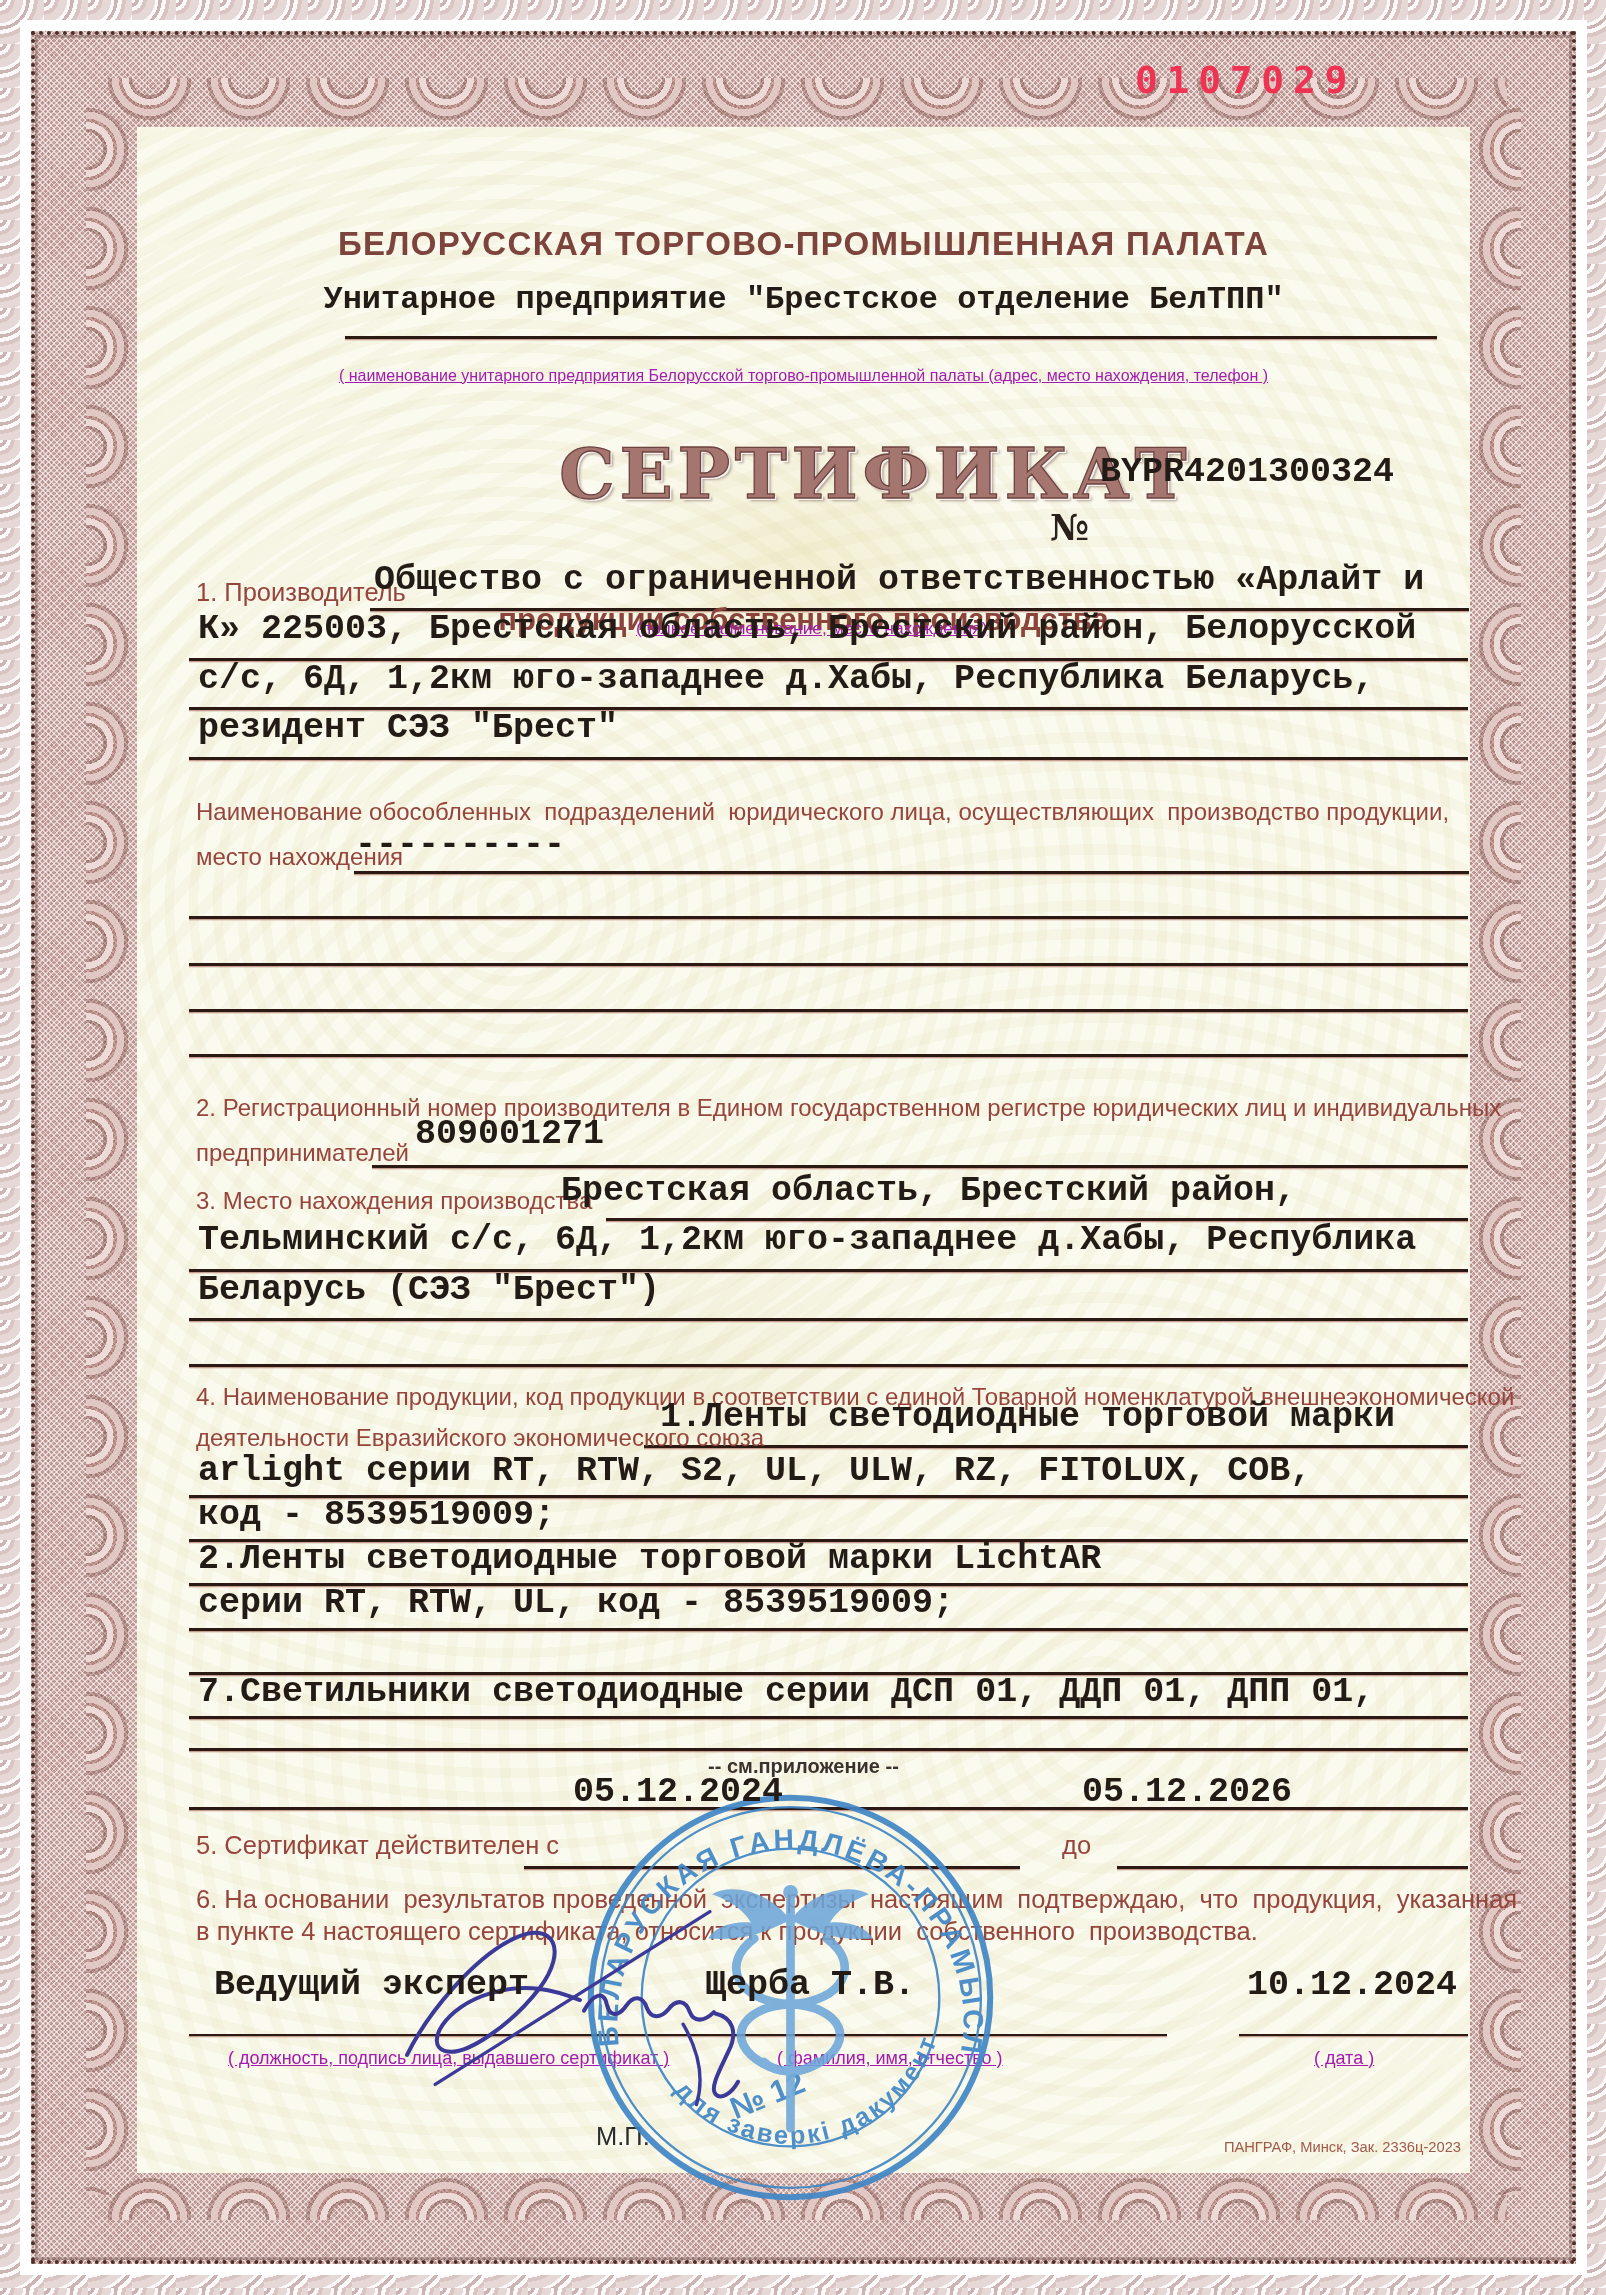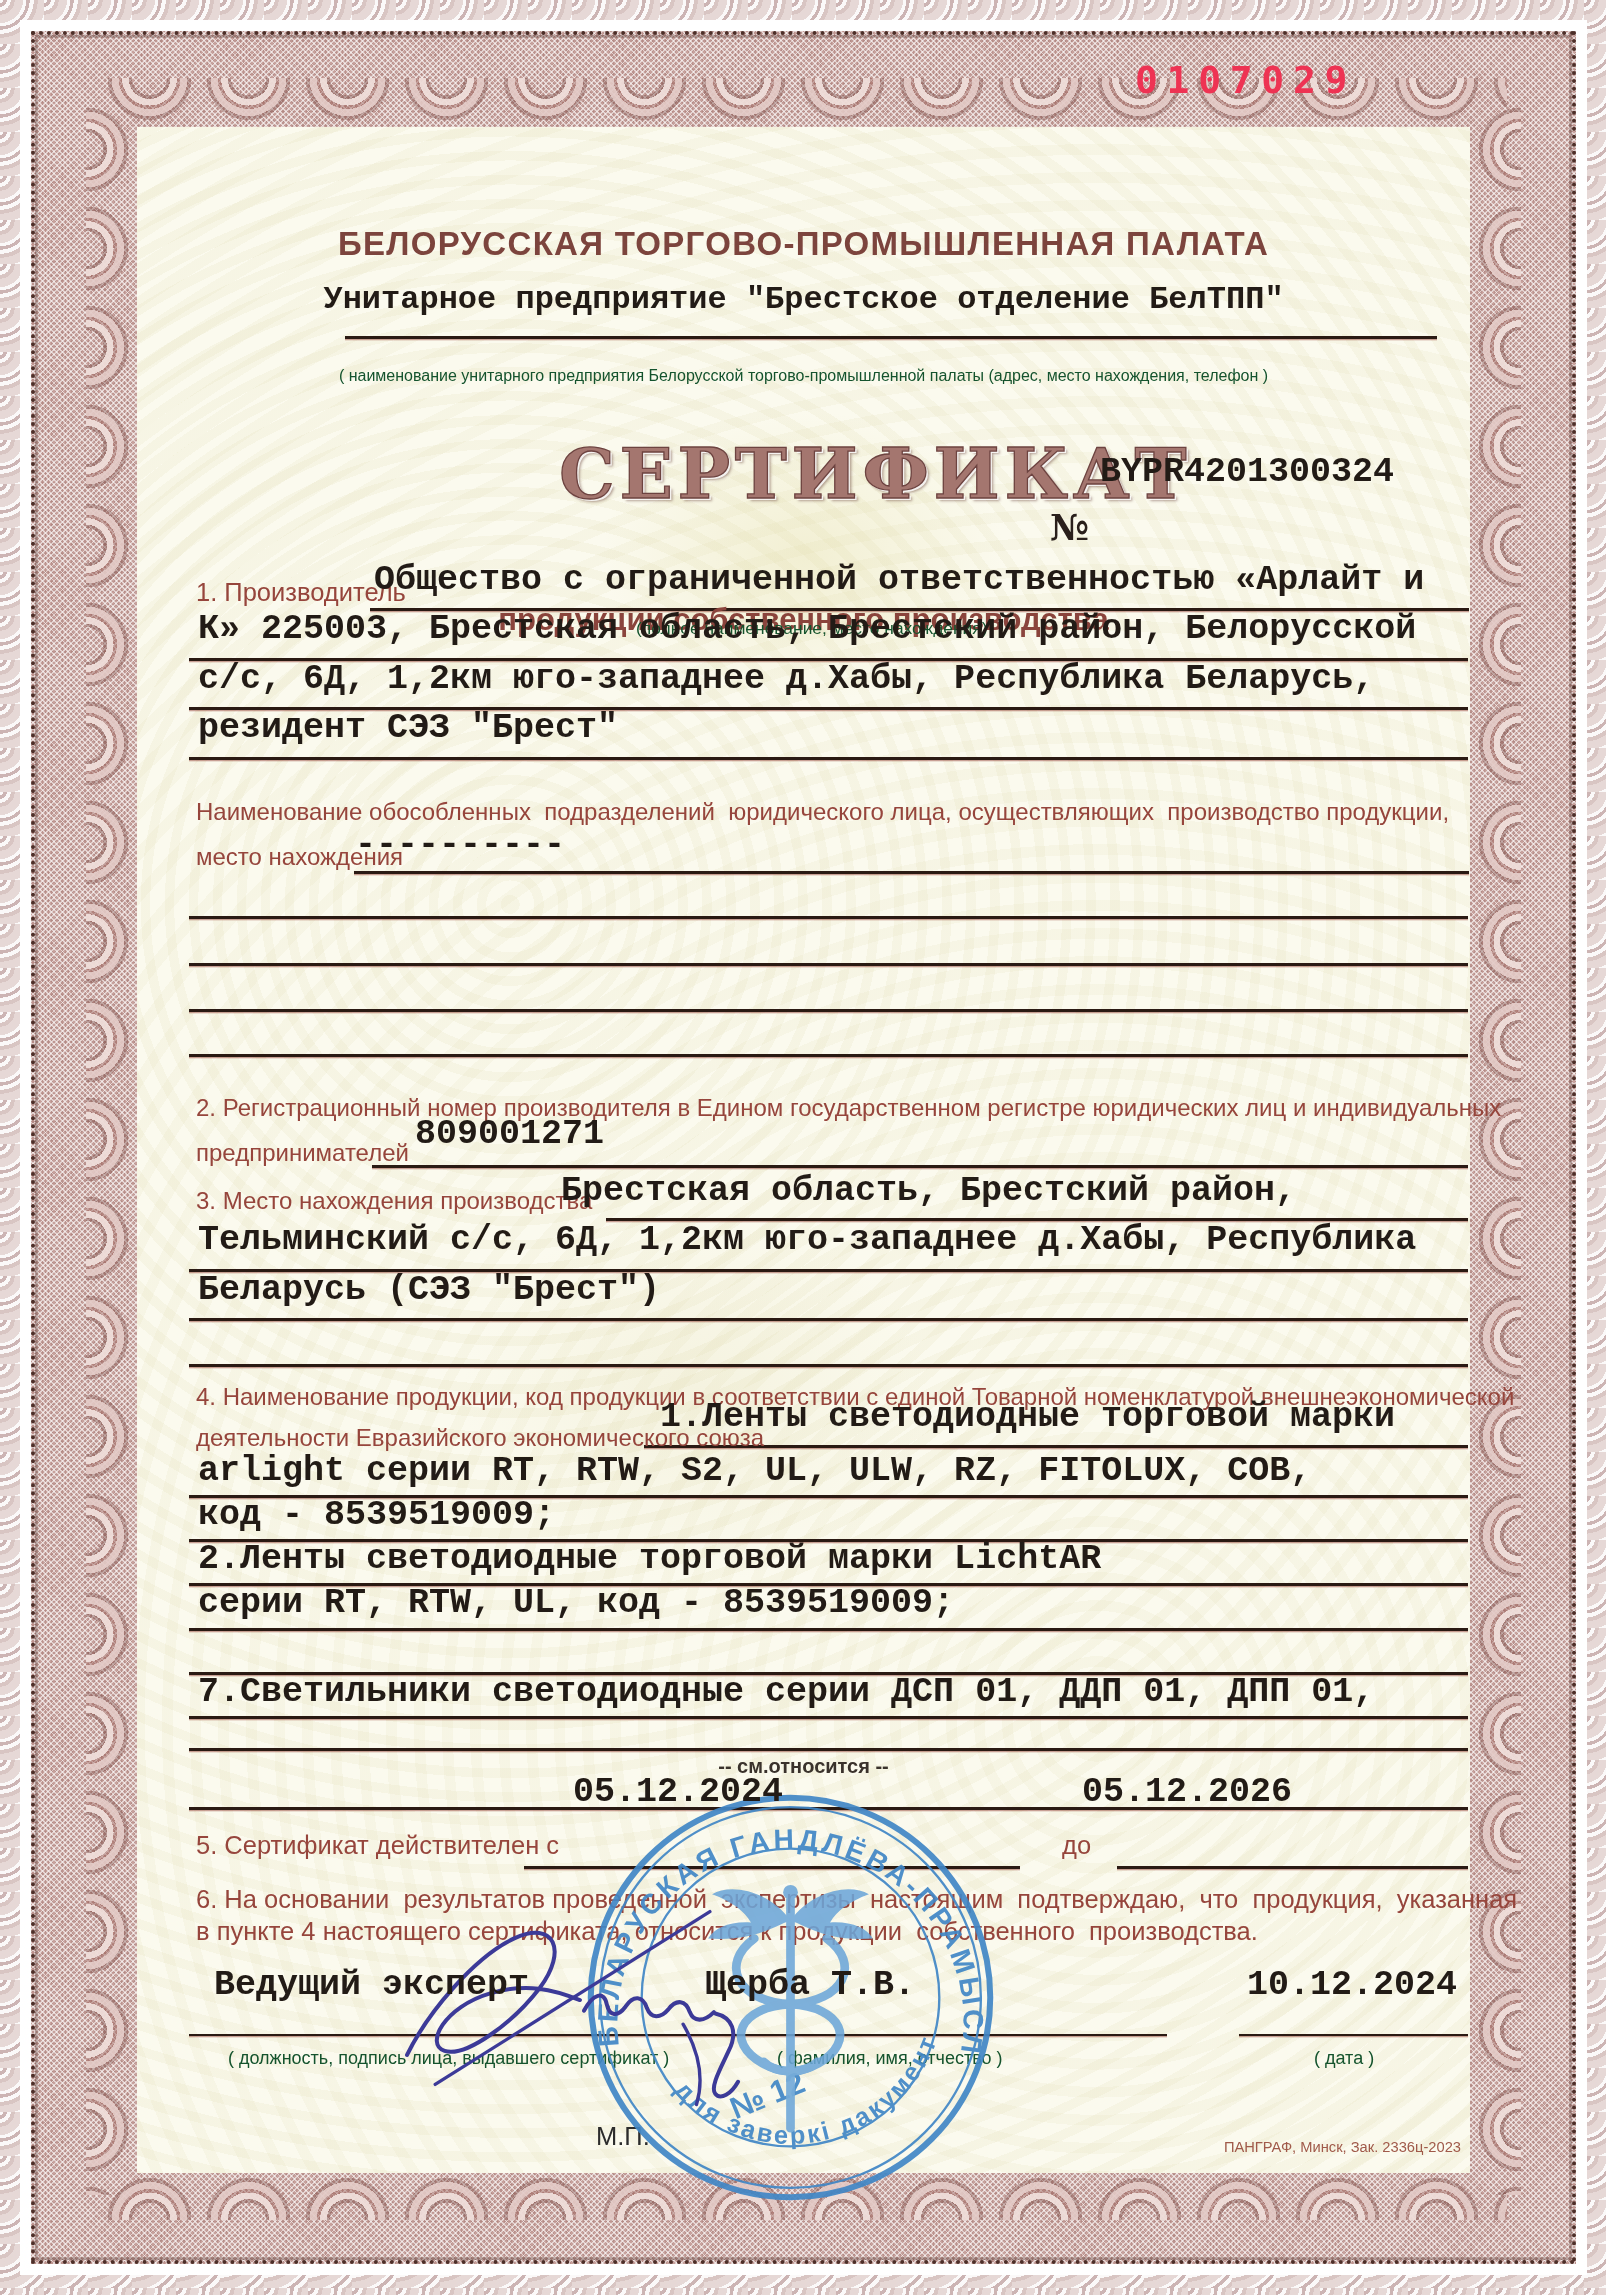--- a/index.html
+++ b/index.html
@@ -38,21 +38,21 @@
       radial-gradient(ellipse 335px 268px at 42% 62%, rgba(222,216,170,.22), transparent 70%),
       repeating-radial-gradient(circle at 28% 38%, rgba(221,216,172,.16) 0 9.4px, transparent 9.4px 24px),
       repeating-radial-gradient(circle at 72% 78%, rgba(221,216,172,.14) 0 10.7px, transparent 10.7px 28px);}
   
   .content{position:absolute;inset:0;}
   .abs{position:absolute;white-space:pre;}
   .t{font-family:"Liberation Mono","DejaVu Sans Mono",monospace;font-weight:700;
      color:#221b16;font-size:35px;line-height:1;z-index:6;}
   .lbl{color:#96453c;font-size:24px;line-height:1.18;z-index:3;}
   .rule{position:absolute;height:2.7px;background:#2a1a13;box-shadow:0 1.3px 0 rgba(140,50,40,.45);z-index:2;}
-  .cap{color:#14532d;font-size:17.4px;z-index:3;}
+  .cap{color:#a21caf;font-size:17.4px;z-index:3;text-decoration:underline;}
   .center{left:0;width:1607px;text-align:center;}
   .serial{font-family:"DejaVu Sans Mono",monospace;font-weight:700;font-size:38px;
           letter-spacing:8.7px;color:#ee3353;z-index:6;}
   .org{font-size:33px;font-weight:700;color:#7c443d;letter-spacing:1.3px;z-index:3;}
   .cword{font-family:"DejaVu Serif","Liberation Serif",serif;font-weight:700;font-size:70px;
          letter-spacing:4.7px;color:#a4766f;-webkit-text-stroke:1.3px #6d4340;
          text-shadow:2px 2px 0 rgba(255,255,255,.85),3.3px 3.3px 2.7px rgba(93,53,47,.45);z-index:3;}
   .nosign{font-size:36px;font-weight:700;color:#2a201c;z-index:3;
           font-family:"DejaVu Serif",serif;}
   .subtitle{font-size:31px;font-weight:700;color:#8a443c;z-index:3;}
@@ -133,21 +133,21 @@
     <div class="abs t" style="left:198px;top:1498px;">код - 8539519009;</div>
     <div class="rule" style="left:189px;width:1279px;top:1539px;"></div>
     <div class="abs t" style="left:198px;top:1542px;">2.Ленты светодиодные торговой марки LichtAR</div>
     <div class="rule" style="left:189px;width:1279px;top:1583px;"></div>
     <div class="abs t" style="left:198px;top:1586px;">серии RT, RTW, UL, код - 8539519009;</div>
     <div class="rule" style="left:189px;width:1279px;top:1628px;"></div>
     <div class="rule" style="left:189px;width:1279px;top:1672px;"></div>
     <div class="abs t" style="left:198px;top:1675px;">7.Светильники светодиодные серии ДСП 01, ДДП 01, ДПП 01,</div>
     <div class="rule" style="left:189px;width:1279px;top:1716px;"></div>
     <div class="rule" style="left:189px;width:1279px;top:1748px;"></div>
-    <div class="abs attach center" style="top:1755px;">-- см.относится --</div>
+    <div class="abs attach center" style="top:1755px;">-- см.приложение --</div>
 
     <div class="abs t" style="left:573px;top:1775px;">05.12.2024</div>
     <div class="abs t" style="left:1082px;top:1775px;">05.12.2026</div>
     <div class="rule" style="left:189px;width:1279px;top:1807px;"></div>
 
     <div class="abs lbl" style="left:196px;top:1830px;font-size:25.5px;">5. Сертификат действителен с</div>
     <div class="rule" style="left:524px;width:496px;top:1866px;"></div>
     <div class="abs lbl" style="left:1062px;top:1830px;font-size:25.5px;">до</div>
     <div class="rule" style="left:1117px;width:351px;top:1866px;"></div>
 

